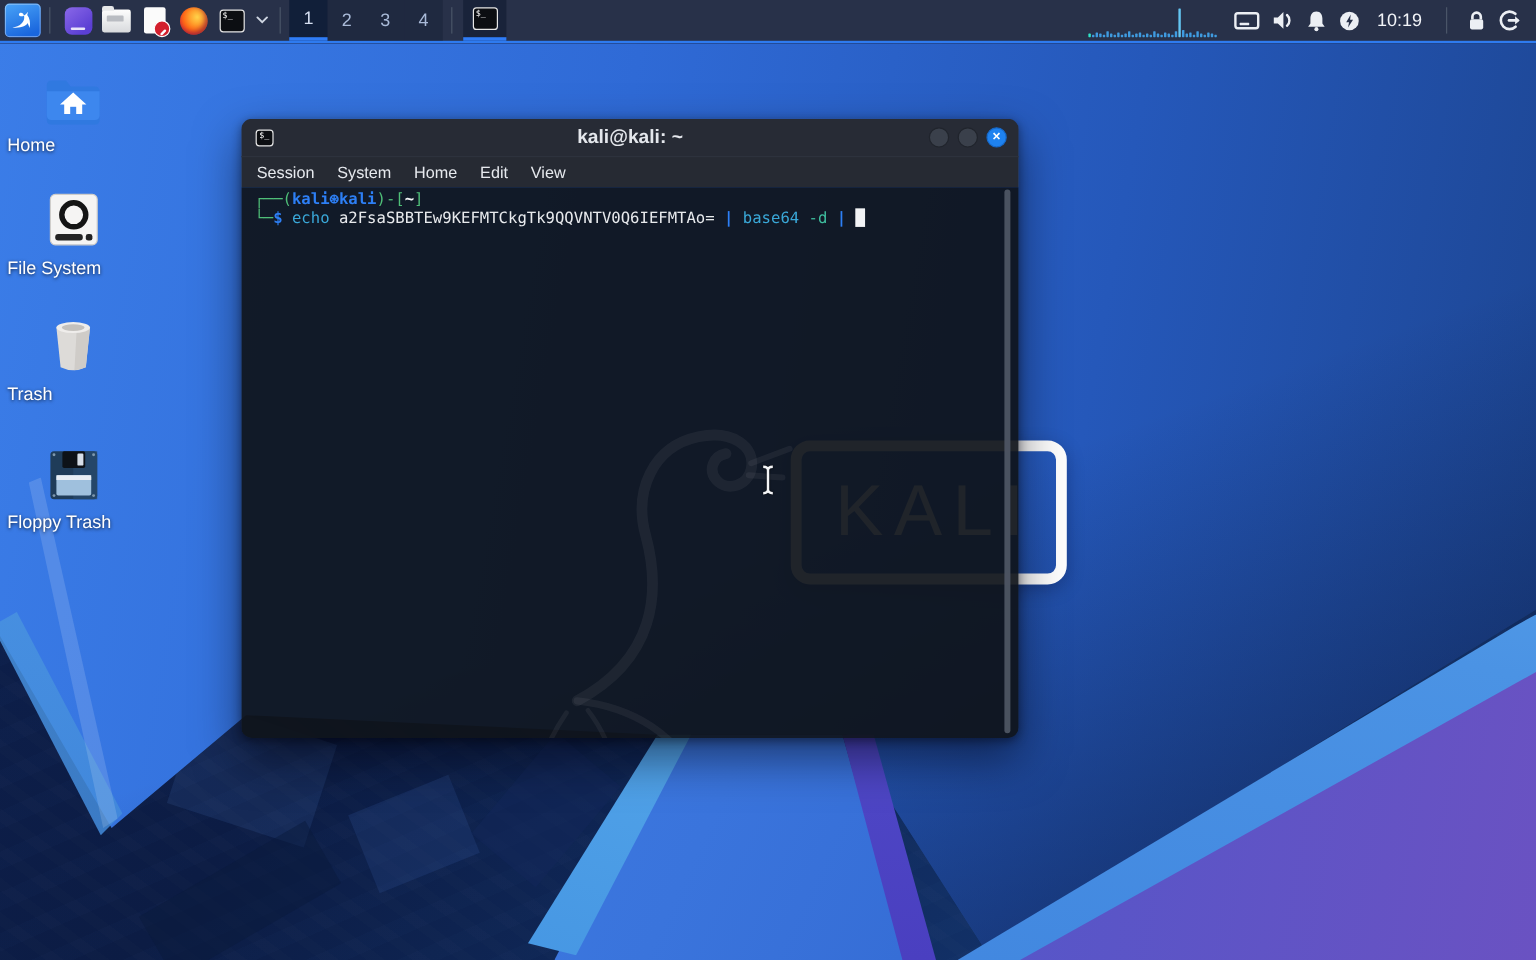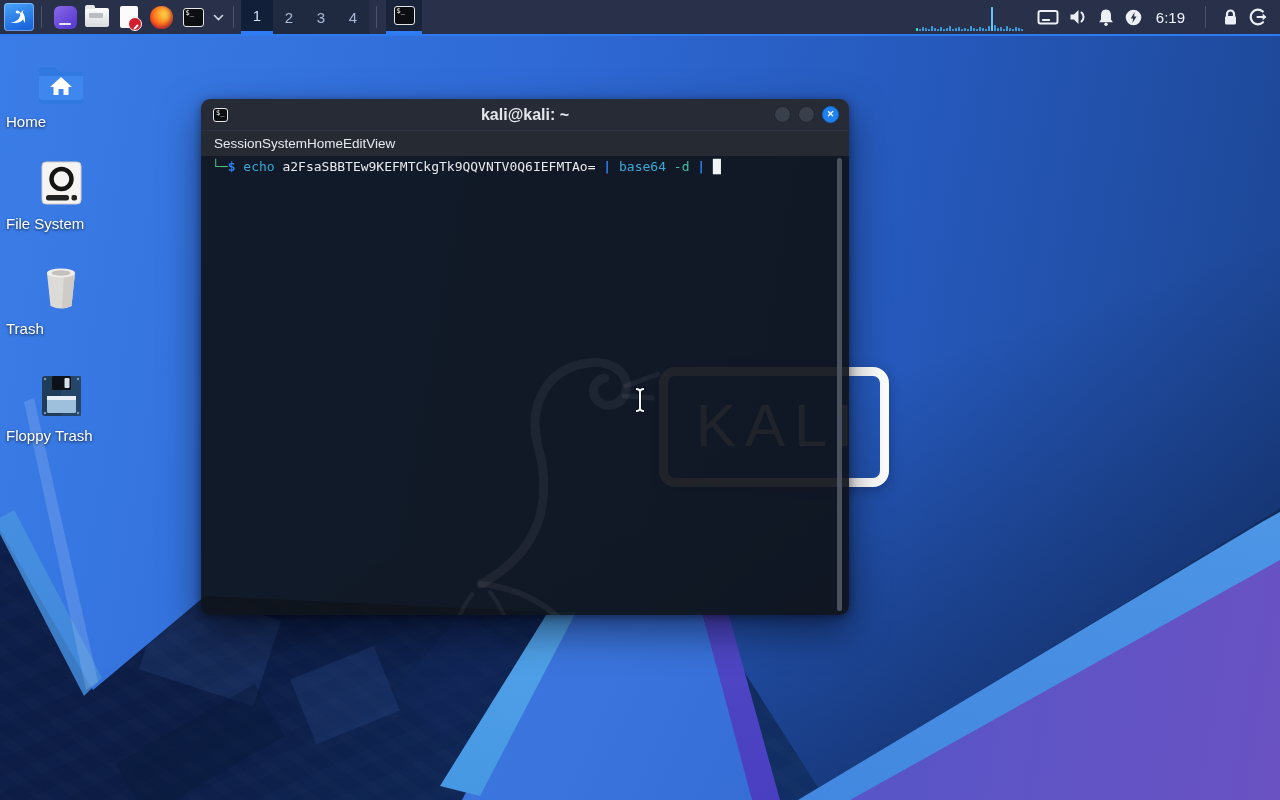--- a/index.html
+++ b/index.html
@@ -107,21 +107,21 @@
   .window{position:absolute;left:201px;top:99px;width:648px;height:516px;z-index:20;
     border-radius:9px;box-shadow:0 16px 38px rgba(0,0,10,.5), 0 2px 8px rgba(0,0,10,.4);
     overflow:hidden;display:flex;flex-direction:column;}
   .titlebar{height:31px;background:#272b35;display:flex;align-items:center;position:relative;flex:0 0 auto;}
   .title{position:absolute;left:0;right:0;text-align:center;font-size:16px;font-weight:700;color:#e4e7ec;}
   .tb-icon{margin-left:12px;z-index:1;}
   .tb-btns{position:absolute;right:10px;top:0;height:100%;display:flex;align-items:center;gap:7px;}
   .cbtn{width:17px;height:17px;border-radius:50%;background:#3a404b;border:1px solid #20242c;box-sizing:border-box;}
   .cbtn.close{background:#1e82f0;border-color:#1668c8;color:#fff;font-size:9px;font-weight:700;
     display:flex;align-items:center;justify-content:center;line-height:1;}
-  .menubar{height:25px;background:#262a33;display:flex;align-items:center;
+  .menubar{height:25px;background:#262a33;display:flex;align-items:center;gap:19px;
     padding-left:13px;flex:0 0 auto;border-top:1px solid #2d323d;}
   .menu-item{font-size:13.5px;color:#e6e9ee;}
   .tbody{flex:1;position:relative;background:rgba(15,19,26,.93);
     font-family:"DejaVu Sans Mono","Liberation Mono",monospace;font-size:13px;line-height:16px;
     padding:3px 0 0 11px;color:#e8eaed;}
   .tline{white-space:pre;}
   .tk-green{color:var(--c-green);}
   .tk-ublue{color:var(--c-ublue);font-weight:bold;}
   .tk-wbold{color:#f5f6f8;font-weight:bold;}
   .tk-cmd{color:var(--c-cmd);}
@@ -238,20 +238,21 @@
       <svg class="dragon" width="420" height="440" viewBox="0 0 420 440">
         <g fill="none" stroke="rgba(255,255,255,0.055)" stroke-linecap="round">
           <path stroke-width="9" d="M95 310 C160 275 165 220 152 172 C142 135 158 98 196 90 C224 84 244 98 240 117 C237 131 220 136 211 126 C204 118 208 106 219 104"></path>
           <path stroke-width="5" d="M240 112 L272 100 M238 122 L266 124"></path>
           <path stroke-width="6" d="M95 310 C140 315 182 338 196 382 C200 395 198 410 190 420"></path>
           <path stroke-width="4" d="M86 320 C60 358 54 396 76 424"></path>
           <path stroke-width="4" d="M104 318 C130 352 134 392 118 426"></path>
         </g>
       </svg>
       <div id="prompt">
+          <div class="tline"><span class="tk-green">┌──(</span><span class="tk-ublue">kali</span><span class="tk-ublue">⊛</span><span class="tk-ublue">kali</span><span class="tk-green">)-[</span><span class="tk-wbold">~</span><span class="tk-green">]</span></div>
           <div class="tline"><span class="tk-green">└─</span><span class="tk-ublue">$</span><span class="tk-plain"> </span><span class="tk-cmd">echo</span><span class="tk-plain"> a2FsaSBBTEw9KEFMTCkgTk9QQVNTV0Q6IEFMTAo=</span><span class="tk-plain"> </span><span class="tk-pipe">|</span><span class="tk-plain"> </span><span class="tk-cmd">base64</span><span class="tk-plain"> </span><span class="tk-opt">-d</span><span class="tk-plain"> </span><span class="tk-pipe">|</span><span class="tk-plain"> </span><span class="tk-cursor">█</span></div>
         </div>
       <div class="scrollbar"></div>
     </div>
   </div>
 
   <svg class="ibeam" width="14" height="26" viewBox="0 0 14 26">
     <g stroke="#f4f5f7" stroke-width="2" fill="none" style="filter:drop-shadow(0 0 1px rgba(0,0,0,.8));">
       <path d="M3 2 q4 0 4 3 q0-3 4-3 M3 24 q4 0 4-3 q0 3 4 3 M7 5 v16"></path>
     </g>
@@ -356,21 +357,21 @@
           <path d="M9 1.5 c-3.6 0 -5 2.9 -5 6 v4 l-1.9 2.7 h13.8 L14 11.5 v-4 c0-3.1 -1.4-6 -5-6 z" fill="#eceff4"></path>
           <circle cx="9" cy="16.3" r="1.7" fill="#eceff4"></circle>
         </svg>
       </span>
       <span>
         <svg width="19" height="19" viewBox="0 0 20 20">
           <circle cx="10" cy="10" r="8.2" fill="#eceff4"></circle>
           <path d="M11.2 4.2 L7.2 11 h2.5 L8.8 15.8 L13.2 9 h-2.6 z" fill="#283149"></path>
         </svg>
       </span>
-      <span class="clock">6:19</span>
+      <span class="clock">10:19</span>
       <div class="psep"></div>
       <span>
         <svg width="17" height="19" viewBox="0 0 17 19">
           <path d="M5 8 V6 a3.5 3.5 0 0 1 7 0 v2" stroke="#eceff4" stroke-width="2.2" fill="none"></path>
           <rect x="3" y="8" width="11" height="8.5" rx="1.5" fill="#eceff4"></rect>
         </svg>
       </span>
       <span style="margin-right:6px;">
         <svg width="20" height="20" viewBox="0 0 20 20">
           <path d="M14.8 4.5 a7.3 7.3 0 1 0 0.2 10.8" stroke="#eceff4" stroke-width="2.2" fill="none" stroke-linecap="round"></path>

